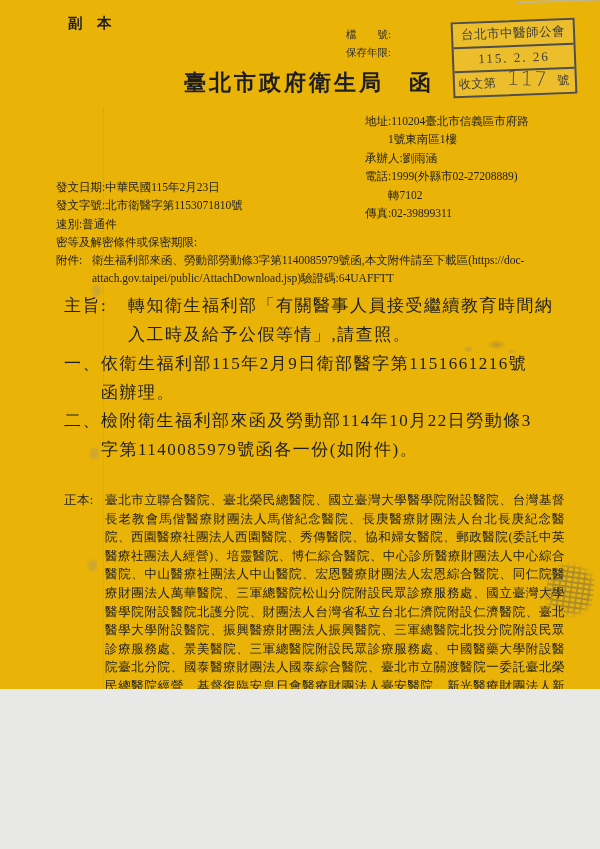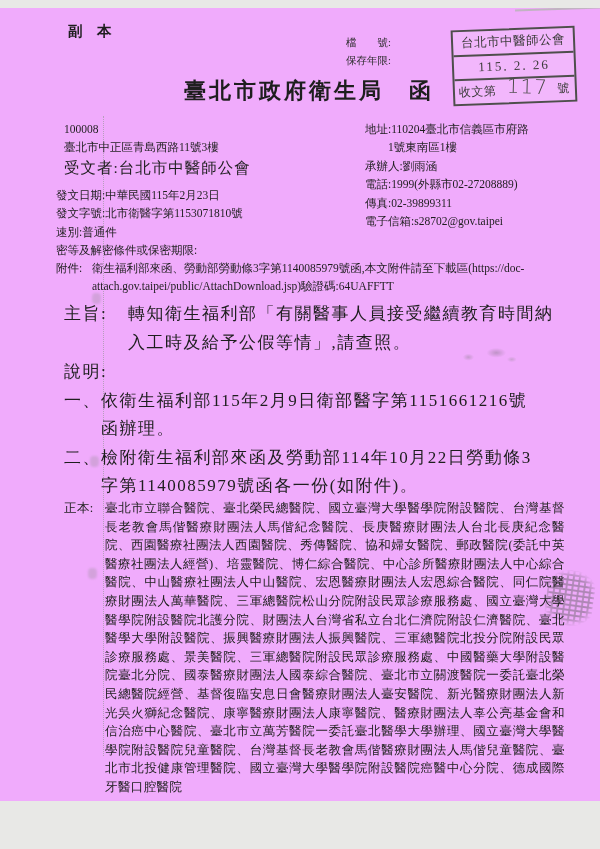--- a/index.html
+++ b/index.html
@@ -1,19 +1,19 @@
 <!DOCTYPE html>
 <html><head>
 <meta charset="utf-8">
 <style>
   html,body{margin:0;padding:0;background:#e8e8e6;}
   .page{
-    position:relative;width:600px;height:793px;background:#f0abfc;
+    position:relative;width:600px;height:689px;background:#eab308;
     font-family:"Liberation Serif","DejaVu Serif",serif;color:#1e1e1e;
-    overflow:hidden;margin:8px auto;
+    overflow:hidden;margin:0 auto;
   }
   
   .binding-line{position:absolute;left:103px;top:108px;height:640px;width:0;
     border-left:1.5px dotted #9a9a9a;opacity:.65;}
   .binding-smudge{position:absolute;width:9px;height:11px;background:#8a8a8a;
     opacity:.28;border-radius:40%;filter:blur(1.2px);}
   .smudge-a{position:absolute;left:456px;top:336px;width:62px;height:22px;opacity:.35;
     background:radial-gradient(ellipse 8px 5px at 20% 60%,#777 0%,transparent 70%),
                radial-gradient(ellipse 14px 7px at 65% 40%,#666 0%,transparent 70%),
                radial-gradient(ellipse 7px 4px at 90% 70%,#888 0%,transparent 70%);
@@ -104,53 +104,47 @@
     <div class="row date">115. 2. 26</div>
     <div class="row receipt">
       <span>收文第</span>
       <span class="receipt-no">117</span>
       <span class="receipt-suffix">號</span>
     </div>
   </div>
 
   <div class="doc-title">臺北市政府衛生局　函</div>
 
-  <div class="addr-block">
-    <div>100008</div>
-    <div>臺北市中正區青島西路11號3樓</div>
-    <div class="recipient-line">受文者:台北市中醫師公會</div>
-  </div>
 
   <div class="contact-block">
     <div>地址:110204臺北市信義區市府路</div>
     <div class="cont">1號東南區1樓</div>
     <div>承辦人:劉雨涵</div>
     <div>電話:1999(外縣市02-27208889)</div>
+    <div class="cont">轉7102</div>
     <div>傳真:02-39899311</div>
-    <div>電子信箱:s28702@gov.taipei</div>
   </div>
 
   <div class="meta-block">
     <div>發文日期:中華民國115年2月23日</div>
     <div>發文字號:北市衛醫字第1153071810號</div>
     <div>速別:普通件</div>
     <div>密等及解密條件或保密期限:</div>
     <div class="meta-row">
       <div class="lbl">附件:</div>
       <div class="val">衛生福利部來函、勞動部勞動條3字第1140085979號函,本文附件請至下載區(https://doc-attach.gov.taipei/public/AttachDownload.jsp)驗證碼:64UAFFTT</div>
     </div>
   </div>
 
   <div class="subject">
     <div class="lbl">主旨:</div>
     <div class="txt">轉知衛生福利部「有關醫事人員接受繼續教育時間納入工時及給予公假等情」,請查照。</div>
   </div>
 
   <div class="desc">
-    <div>說明:</div>
     <div class="desc-item">
       <div class="num">一、</div>
       <div class="txt">依衛生福利部115年2月9日衛部醫字第1151661216號函辦理。</div>
     </div>
     <div class="desc-item">
       <div class="num">二、</div>
       <div class="txt">檢附衛生福利部來函及勞動部114年10月22日勞動條3字第1140085979號函各一份(如附件)。</div>
     </div>
   </div>
 

